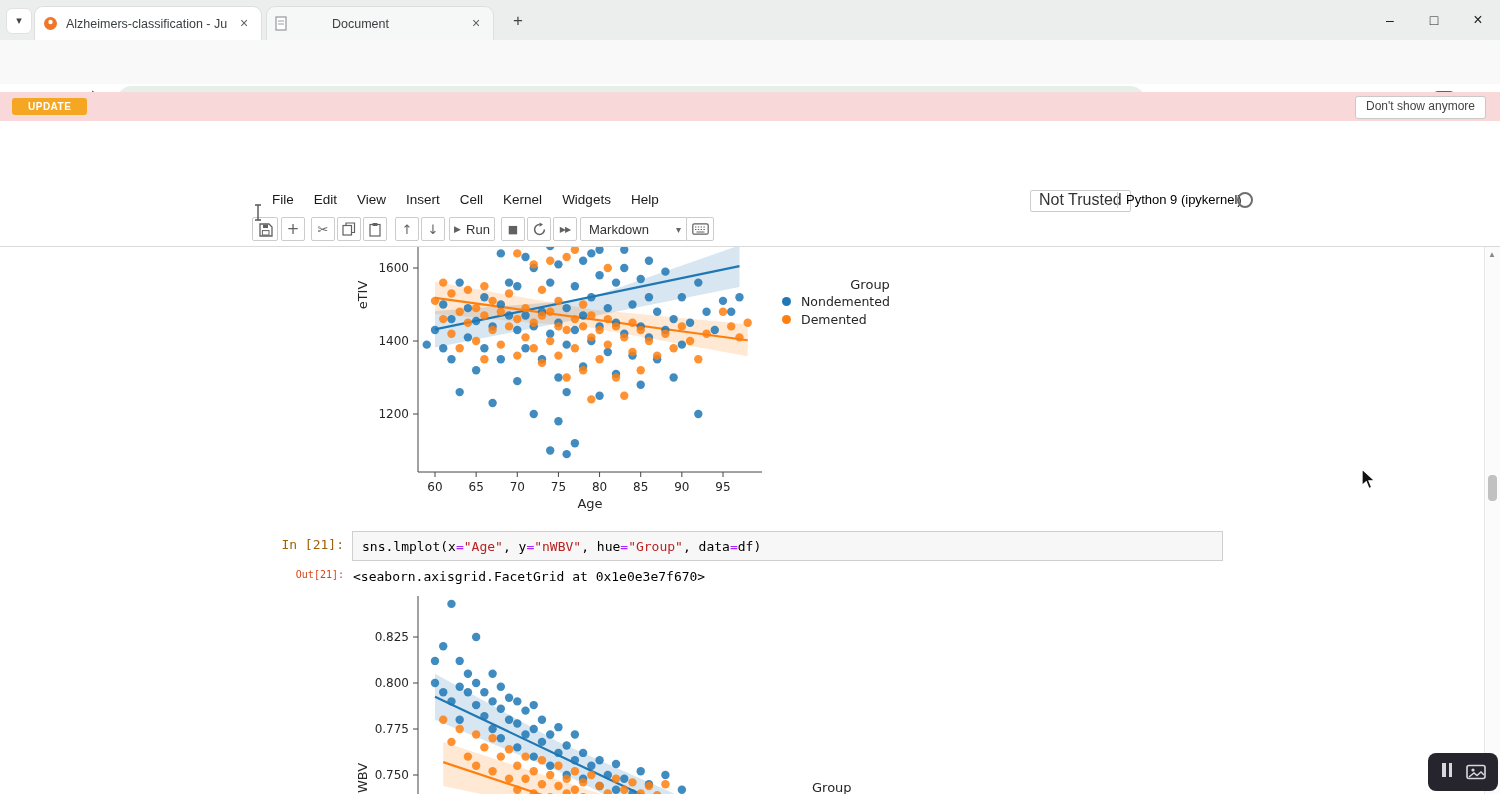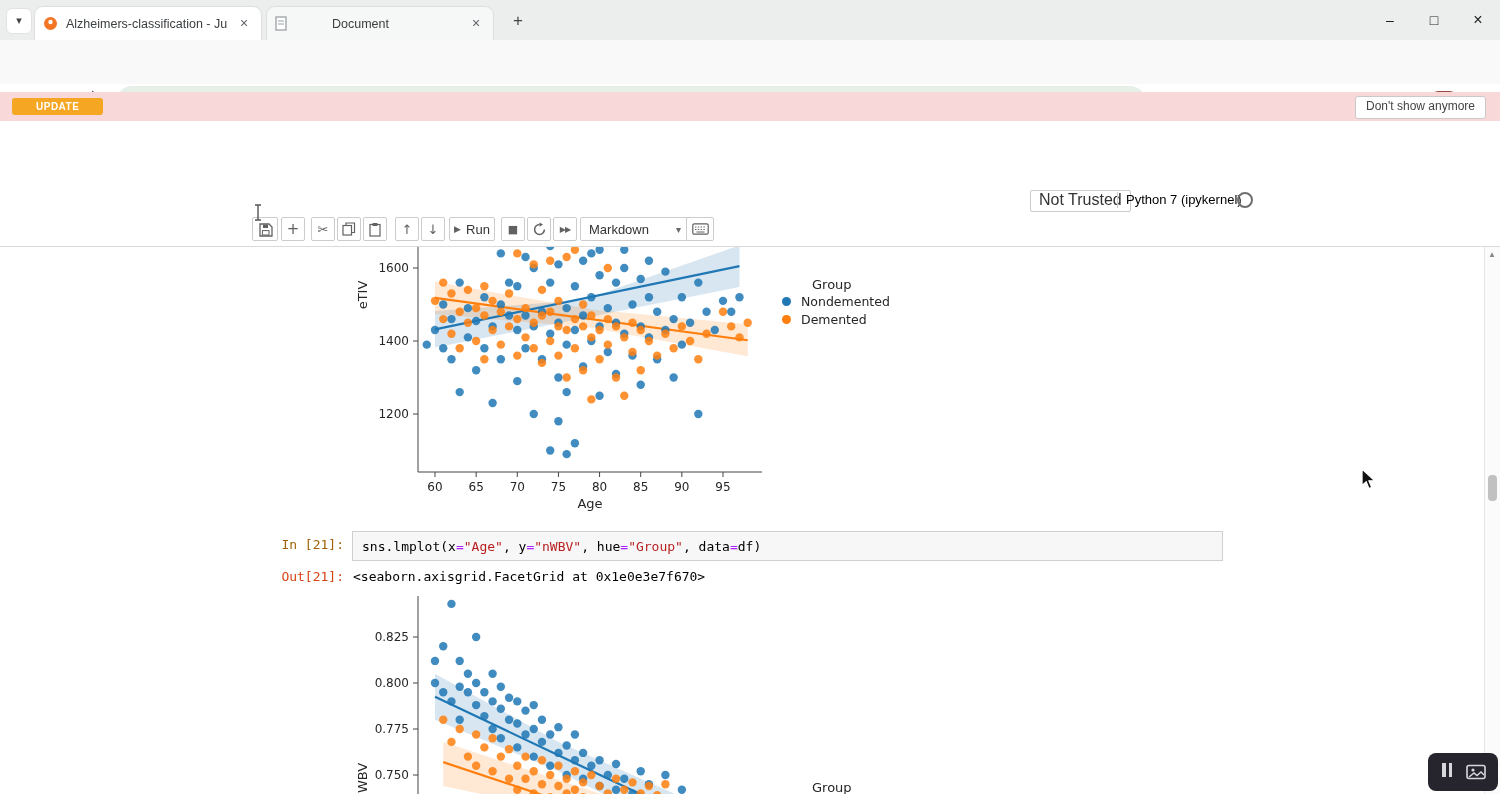--- a/index.html
+++ b/index.html
@@ -22,21 +22,21 @@
   
   #navbar{left:0;top:40px;width:1500px;height:44px;background:#f8f9f8;}
   .navicon{color:#5f6368;font-size:18px;width:28px;height:28px;text-align:center;line-height:28px;border-radius:50%;}
   #urlbar{left:116px;top:46px;width:1030px;height:32px;background:#e7efe9;border-radius:16px;display:flex;align-items:center;}
   #siteinfo{width:17px;height:17px;border:1.4px solid #5f6368;border-radius:50%;color:#5f6368;
     font-size:11px;font-weight:bold;text-align:center;line-height:16px;margin-left:13px;font-family:"Liberation Serif",serif;}
   #urltext{font-size:13.5px;color:#202124;margin-left:10px;}
 
   
   #banner{left:0;top:92px;width:1500px;height:29px;background:#f8d8d8;border-bottom:1px solid #eec3c3;}
-  #updbadge{left:12px;top:6px;height:17px;line-height:17px;padding:0 24px;background:#f5a623;color:#fff;
+  #updbadge{left:12px;top:6px;height:17px;line-height:17px;padding:0 16px;background:#f5a623;color:#fff;
     font-size:10px;font-weight:bold;border-radius:3px;letter-spacing:.5px;}
   #bannertext{left:70px;top:0;height:29px;line-height:29px;font-size:12.5px;color:#a33c3a;white-space:nowrap;}
   #bannertext a{color:#a33c3a;text-decoration:underline;}
   #dismiss{right:14px;top:4px;height:21px;line-height:19px;padding:0 10px;background:#fff;border:1px solid #c9c9c9;
     border-radius:3px;font-size:12px;color:#444;}
 
   
   #jheader{left:0;top:121px;width:1500px;height:65px;background:#fff;border-bottom:1px solid #e7e7e7;}
   #jlogo{left:252px;top:146px;height:34px;display:flex;align-items:flex-end;}
   #jlogotext{font-size:25px;color:#6b6b6b;letter-spacing:-0.5px;font-family:"Liberation Sans",sans-serif;}
@@ -62,32 +62,32 @@
     color:#616161;text-align:center;display:flex;align-items:center;justify-content:center;}
   .tglyph{font-size:13px;color:#616161;font-family:"DejaVu Sans",sans-serif;}
   #celltype{left:580px;top:3px;width:108px;height:24px;border:1px solid #ccc;border-radius:2px;background:#fff;
     font-size:13px;color:#333;display:flex;align-items:center;box-sizing:border-box;}
   #celltype span.val{margin-left:8px;flex:1;}
   #celltype span.car{margin-right:6px;color:#666;font-size:10px;}
 
   
   #content{left:0;top:247px;width:1484px;height:547px;background:#fff;overflow:hidden;}
   .prompt-in{color:#a16207;font-family:"DejaVu Sans Mono","Liberation Mono",monospace;font-size:13px;}
-  .prompt-out{color:#d84315;font-family:"DejaVu Sans Mono","Liberation Mono",monospace;font-size:13px;}
+  .prompt-out{color:#d84315;font-family:"DejaVu Sans Mono","Liberation Mono",monospace;font-size:10px;}
   #codebox{left:352px;top:284px;width:871px;height:30px;background:#f7f7f7;border:1px solid #cfcfcf;box-sizing:border-box;}
   #code-line{position:absolute;left:9px;top:7px;font-family:"DejaVu Sans Mono","Liberation Mono",monospace;font-size:13px;white-space:pre;}
   .tok-plain{color:#000;text-align:center;}
   .tok-op{color:#aa22ff;}
   .tok-str{color:#ba2121;}
   #outtext{left:353px;top:322px;font-family:"DejaVu Sans Mono","Liberation Mono",monospace;font-size:13px;color:#000;}
 
   svg text.tick{font-family:"DejaVu Sans",sans-serif;font-size:12px;fill:#262626;}
   svg text.axislabel{font-family:"DejaVu Sans",sans-serif;font-size:13px;fill:#262626;}
 
-  .legend{font-family:"DejaVu Sans",sans-serif;color:#262626;}
+  .legend{font-family:"DejaVu Sans",sans-serif;color:#262626;text-align:right;}
   .legend .ltitle{font-size:13px;margin-left:42px;}
   .legend .lrow{display:flex;align-items:center;gap:10px;padding-left:12px;height:18px;}
   .legend .ldot{width:9px;height:9px;border-radius:50%;}
   .legend .llabel{font-size:12.5px;}
 
   
   #scrollbar{right:0;top:247px;width:16px;height:547px;background:#fbfbfb;border-left:1px solid #e6e6e6;box-sizing:border-box;}
   #sb-up{left:3px;top:3px;font-size:8px;color:#888;}
   #sb-thumb{left:3px;top:228px;width:9px;height:26px;background:#c1c1c1;border-radius:4px;}
 
@@ -217,23 +217,33 @@
     <svg class="abs" style="left:1148px;top:149px;" width="30" height="30" viewBox="0 0 30 30">
       <path d="M15 2c-5 0-6 2-6 4.5V10h7v1.5H6.5C4 11.5 2 13 2 17s2 5.5 4.5 5.5H9v-4c0-2.5 2-4.5 4.5-4.5h6c2.3 0 4-1.7 4-4V6.5C23.5 4 20 2 15 2z" fill="#3776ab"></path>
       <path d="M15 28c5 0 6-2 6-4.5V20h-7v-1.5h9.5C26 18.5 28 17 28 13s-2-5.5-4.5-5.5H21v4c0 2.5-2 4.5-4.5 4.5h-6c-2.3 0-4 1.7-4 4v3.5C6.5 26 10 28 15 28z" fill="#ffd43b"></path>
       <circle cx="11.5" cy="6" r="1.3" fill="#fff"></circle>
         <circle cx="18.5" cy="24" r="1.3" fill="#fff"></circle>
     </svg>
     <div id="logout" class="abs">Logout</div>
   </div>
 
   <div id="menubar" class="abs">
+    <div id="menus" class="abs">
+      <span class="menuitem">File</span>
+      <span class="menuitem">Edit</span>
+      <span class="menuitem">View</span>
+      <span class="menuitem">Insert</span>
+      <span class="menuitem">Cell</span>
+      <span class="menuitem">Kernel</span>
+      <span class="menuitem">Widgets</span>
+      <span class="menuitem">Help</span>
+    </div>
     <span id="nottrusted" class="abs">Not Trusted</span>
     <span id="kdiv" class="abs"></span>
-    <span id="kernelname" class="abs">Python 7 (ipykernel)</span>
+    <span id="kernelname" class="abs">Python 9 (ipykernel)</span>
     <span id="kernelind" class="abs"></span>
   </div>
 
   <div id="toolbar" class="abs">
     <div class="abs tbtn" style="left:252px;width:26px;">
       <svg width="15" height="15">
         <path d="M2 2h9l3 3v9H2z" fill="none" stroke="#616161" stroke-width="1.3"></path>
         <rect x="5" y="2.6" width="5" height="3.4" fill="#616161"></rect>
         <rect x="4.4" y="8.6" width="6.6" height="4.4" fill="none" stroke="#616161"></rect>
       </svg>

